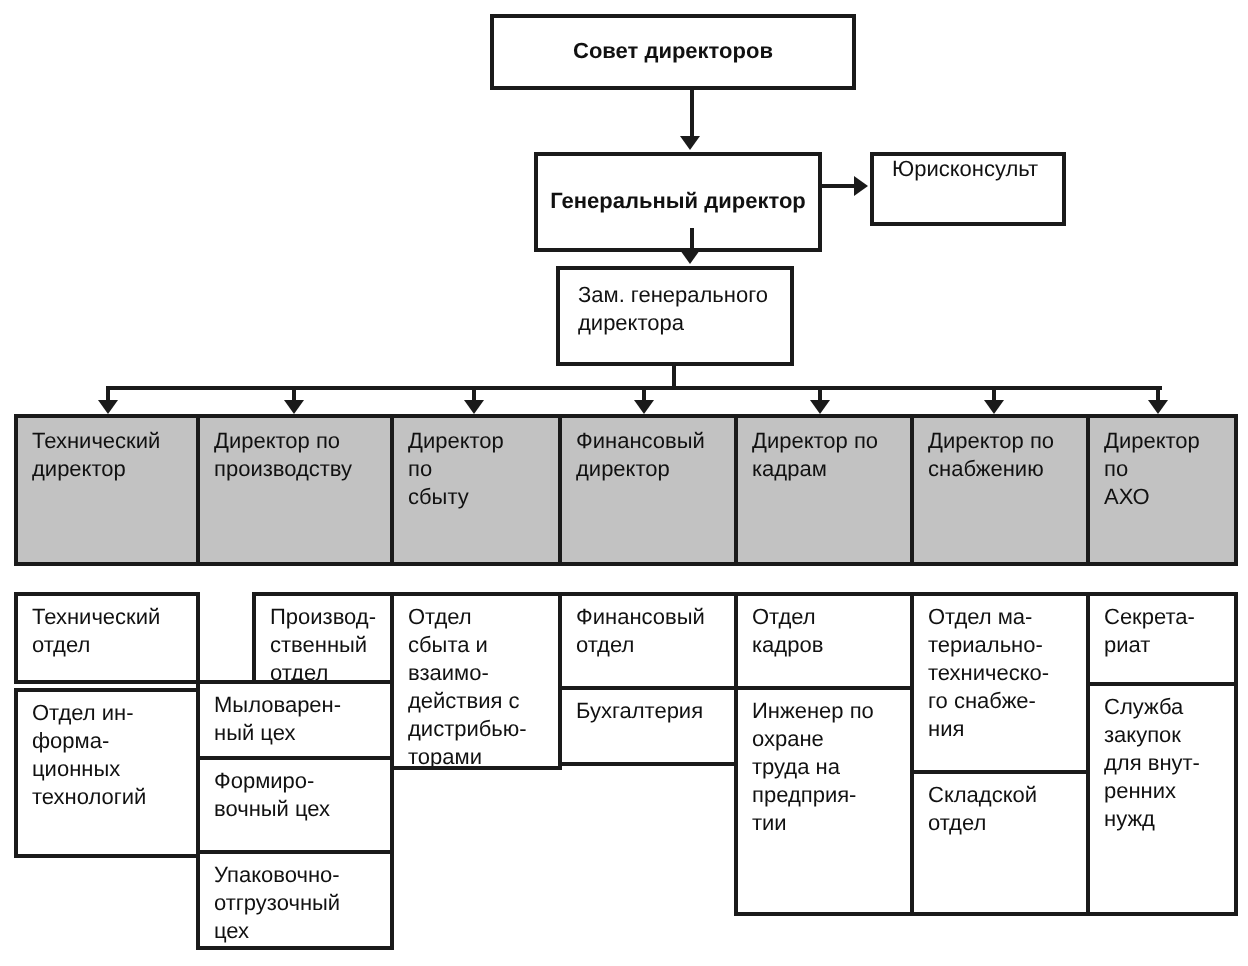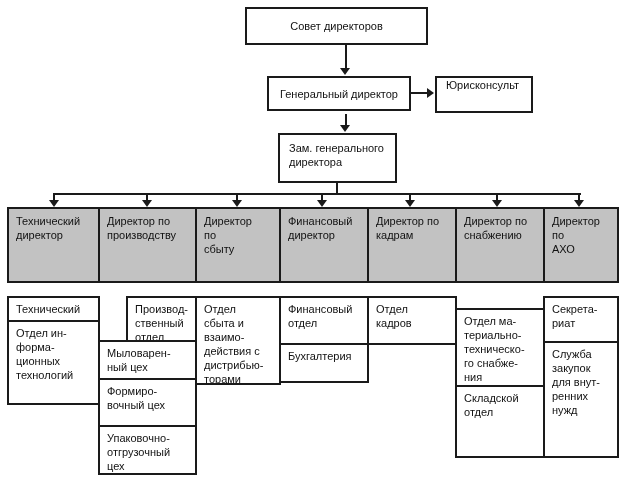--- a/index.html
+++ b/index.html
@@ -5,40 +5,40 @@
   html,body { margin:0; padding:0; background:#ffffff; }
   #stage {
     position:relative; width:624px; height:483px; background:#ffffff;
     font-family:"Liberation Sans", sans-serif; color:#111111;
   }
   .box {
     position:absolute; box-sizing:border-box;
     border:2px solid #1a1a1a; background:#ffffff;
     font-size:11px; line-height:14px; white-space:pre-line; overflow:hidden;
   }
-  .center { display:flex; align-items:center; justify-content:center; text-align:right; }
+  .center { display:flex; align-items:center; justify-content:center; text-align:right;font-weight:bold; }
   .pad { padding:6px 2px 0 9px; }
   .gray { background:#c2c2c2; padding:5px 2px 0 7px; }
   .dept { padding:4px 2px 0 7px; }
   .line { position:absolute; background:#1a1a1a; }
   .arr-d { position:absolute; width:0; height:0;
     border-left:5px solid transparent; border-right:5px solid transparent;
     border-top:7px solid #1a1a1a; }
   .arr-r { position:absolute; width:0; height:0;
     border-top:5px solid transparent; border-bottom:5px solid transparent;
     border-left:7px solid #1a1a1a; }
 </style>
 </head>
 <body>
 
 <div id="stage">
 
   <div class="box center" style="left:245px; top:7px; width:183px; height:38px;">Совет директоров</div>
 
-  <div class="box center" style="left:267px; top:76px; width:144px; height:35px;">Генеральный директор</div>
+  <div class="box center" style="left:267px; top:76px; width:144px; height:50px;">Генеральный директор</div>
 
   <div class="box pad" style="left:435px; top:76px; width:98px; height:37px; padding-top:0;">Юрисконсульт</div>
 
   <div class="box pad" style="left:278px; top:133px; width:119px; height:50px;">Зам. генерального
 директора</div>
 
   <div class="line" style="left:345px; top:45px; width:2px; height:24px;"></div>
   <div class="arr-d" style="left:340px; top:68px;"></div>
 
   <div class="line" style="left:345px; top:114px; width:2px; height:12px;"></div>
@@ -77,21 +77,21 @@
   <div class="box gray" style="left:367px; top:207px; width:90px; height:76px;">Директор по
 кадрам</div>
   <div class="box gray" style="left:455px; top:207px; width:90px; height:76px;">Директор по
 снабжению</div>
   <div class="box gray" style="left:543px; top:207px; width:76px; height:76px;">Директор
 по
 АХО</div>
 
   <div class="box dept" style="left:7px; top:296px; width:93px; height:46px;">Технический
 отдел</div>
-  <div class="box dept" style="left:7px; top:320px; width:93px; height:85px;">Отдел ин-
+  <div class="box dept" style="left:7px; top:344px; width:93px; height:85px;">Отдел ин-
 форма-
 ционных
 технологий</div>
 
   <div class="box dept" style="left:98px; top:296px; width:99px; height:46px;margin-left:28px;">Производ-
 ственный
 отдел</div>
   <div class="box dept" style="left:98px; top:340px; width:99px; height:40px;">Мыловарен-
 ный цех</div>
   <div class="box dept" style="left:98px; top:378px; width:99px; height:49px;">Формиро-
@@ -106,22 +106,27 @@
 действия с
 дистрибью-
 торами</div>
 
   <div class="box dept" style="left:279px; top:296px; width:90px; height:49px;">Финансовый
 отдел</div>
   <div class="box dept" style="left:279px; top:343px; width:90px; height:40px;">Бухгалтерия</div>
 
   <div class="box dept" style="left:367px; top:296px; width:90px; height:49px;">Отдел
 кадров</div>
+  <div class="box dept" style="left:367px; top:343px; width:90px; height:115px;">Инженер по
+охране
+труда на
+предприя-
+тии</div>
 
-  <div class="box dept" style="left:455px; top:308px; width:90px; height:91px;">Отдел ма-
+  <div class="box dept" style="left:455px; top:296px; width:90px; height:91px;">Отдел ма-
 териально-
 техническо-
 го снабже-
 ния</div>
   <div class="box dept" style="left:455px; top:385px; width:90px; height:73px;">Складской
 отдел</div>
 
   <div class="box dept" style="left:543px; top:296px; width:76px; height:47px;">Секрета-
 риат</div>
   <div class="box dept" style="left:543px; top:341px; width:76px; height:117px;">Служба

